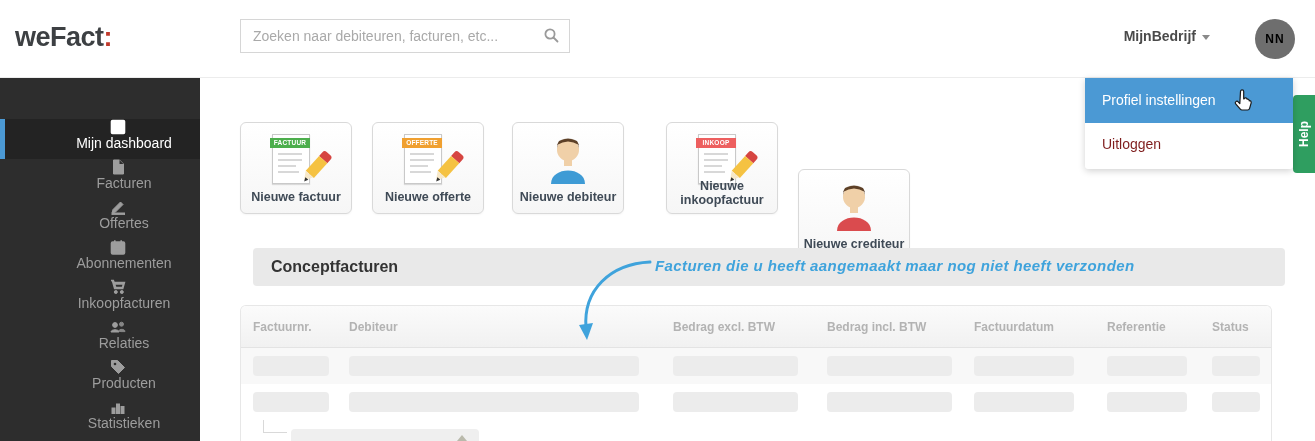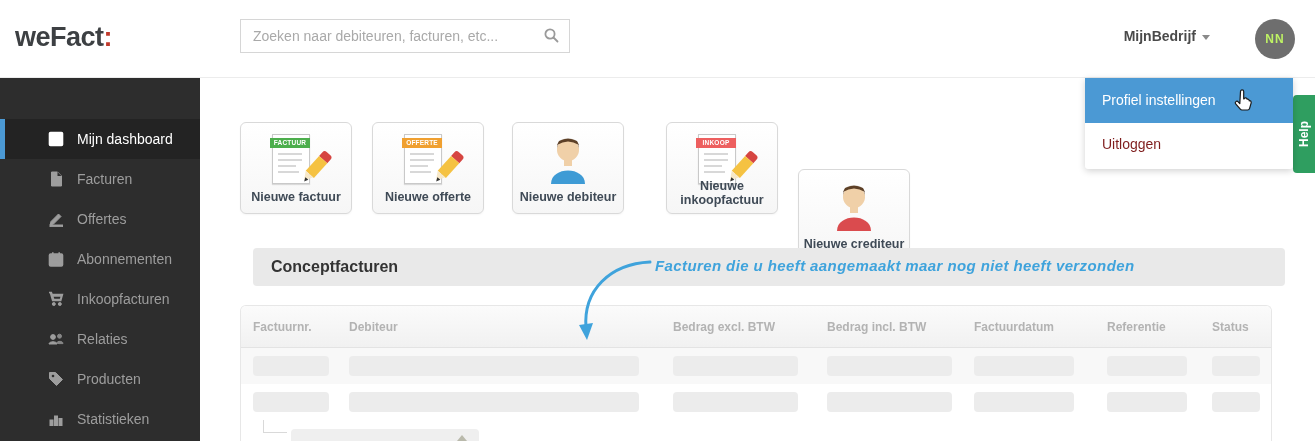--- a/index.html
+++ b/index.html
@@ -16,38 +16,38 @@
   .search-wrap { position:absolute; left:240px; top:19px; width:330px; height:34px; }
   .search-input {
     width:100%; height:100%; border:1px solid #d6d6d6; border-radius:0;
     padding:0 36px 0 12px; font-size:14px; color:#555; outline:none;
     font-family:"Liberation Sans", sans-serif;
   }
   .search-input::placeholder { color:#a9a9a9; }
   .search-icon { position:absolute; right:10px; top:8px; }
   .account { position:absolute; right:105px; top:28px; font-size:14px; font-weight:bold; color:#4a4a4a; cursor:pointer; }
   .caret { display:inline-block; width:0; height:0; border-left:4px solid transparent; border-right:4px solid transparent; border-top:5px solid #8a8a8a; margin-left:6px; vertical-align:middle; }
-  .avatar { position:absolute; right:20px; top:19px; width:40px; height:40px; border-radius:50%; background:#6e6e6e; color:#bef264; font-size:12px; font-weight:bold; letter-spacing:1px; text-align:center; line-height:40px; }
+  .avatar { position:absolute; right:20px; top:19px; width:40px; height:40px; border-radius:50%; background:#6e6e6e; color:#000000; font-size:12px; font-weight:bold; letter-spacing:1px; text-align:center; line-height:40px; }
 
   
   .menu { position:absolute; left:1085px; top:78px; width:208px; background:#fff; z-index:10; box-shadow:0 2px 7px rgba(0,0,0,0.18); border-radius:0 0 3px 3px; }
   .menu-item { height:46px; line-height:42px; padding-left:17px; font-size:14px; color:#7f1d1d; cursor:pointer; position:relative; }
   .menu-item.active { height:45px; line-height:45px; background:#4b99d4; color:#fff; }
   .hand-cursor { position:absolute; left:147px; top:8px; }
 
   
   .help-tab {
     position:absolute; right:0; top:95px; width:22px; height:78px; background:#2f9e60;
     border-radius:4px 0 0 4px; z-index:5; display:flex; align-items:center; justify-content:center;
   }
   .help-tab span { writing-mode:vertical-rl; transform:rotate(180deg); color:#fff; font-size:12px; font-weight:bold; }
 
   
   .sidebar { position:absolute; left:0; top:78px; width:200px; height:363px; background:#2d2d2d; z-index:3; }
-  .side-item { position:relative; height:40px; display:flex; align-items:center; padding-left:48px; color:#9d9d9d; font-size:14px; cursor:pointer; }
+  .side-item { position:relative; height:40px; display:flex; align-items:center; padding-left:48px; color:#9d9d9d; font-size:14px; cursor:pointer;flex-direction:column; }
   .side-item:first-child { margin-top:41px; }
   .side-item.active { background:#232323; border-left:5px solid #4b99d4; padding-left:43px; color:#fff; }
   .side-icon { width:16px; height:16px; margin-right:13px; flex:0 0 16px; }
   .side-icon svg { display:block; }
   .side-item .ic { fill:#9d9d9d; stroke:#9d9d9d; }
   .side-item.active .ic { fill:#fff; stroke:#fff; }
 
   
   .card {
     position:absolute; top:122px; width:112px; height:92px; background:linear-gradient(#ffffff,#f6f6f6);

